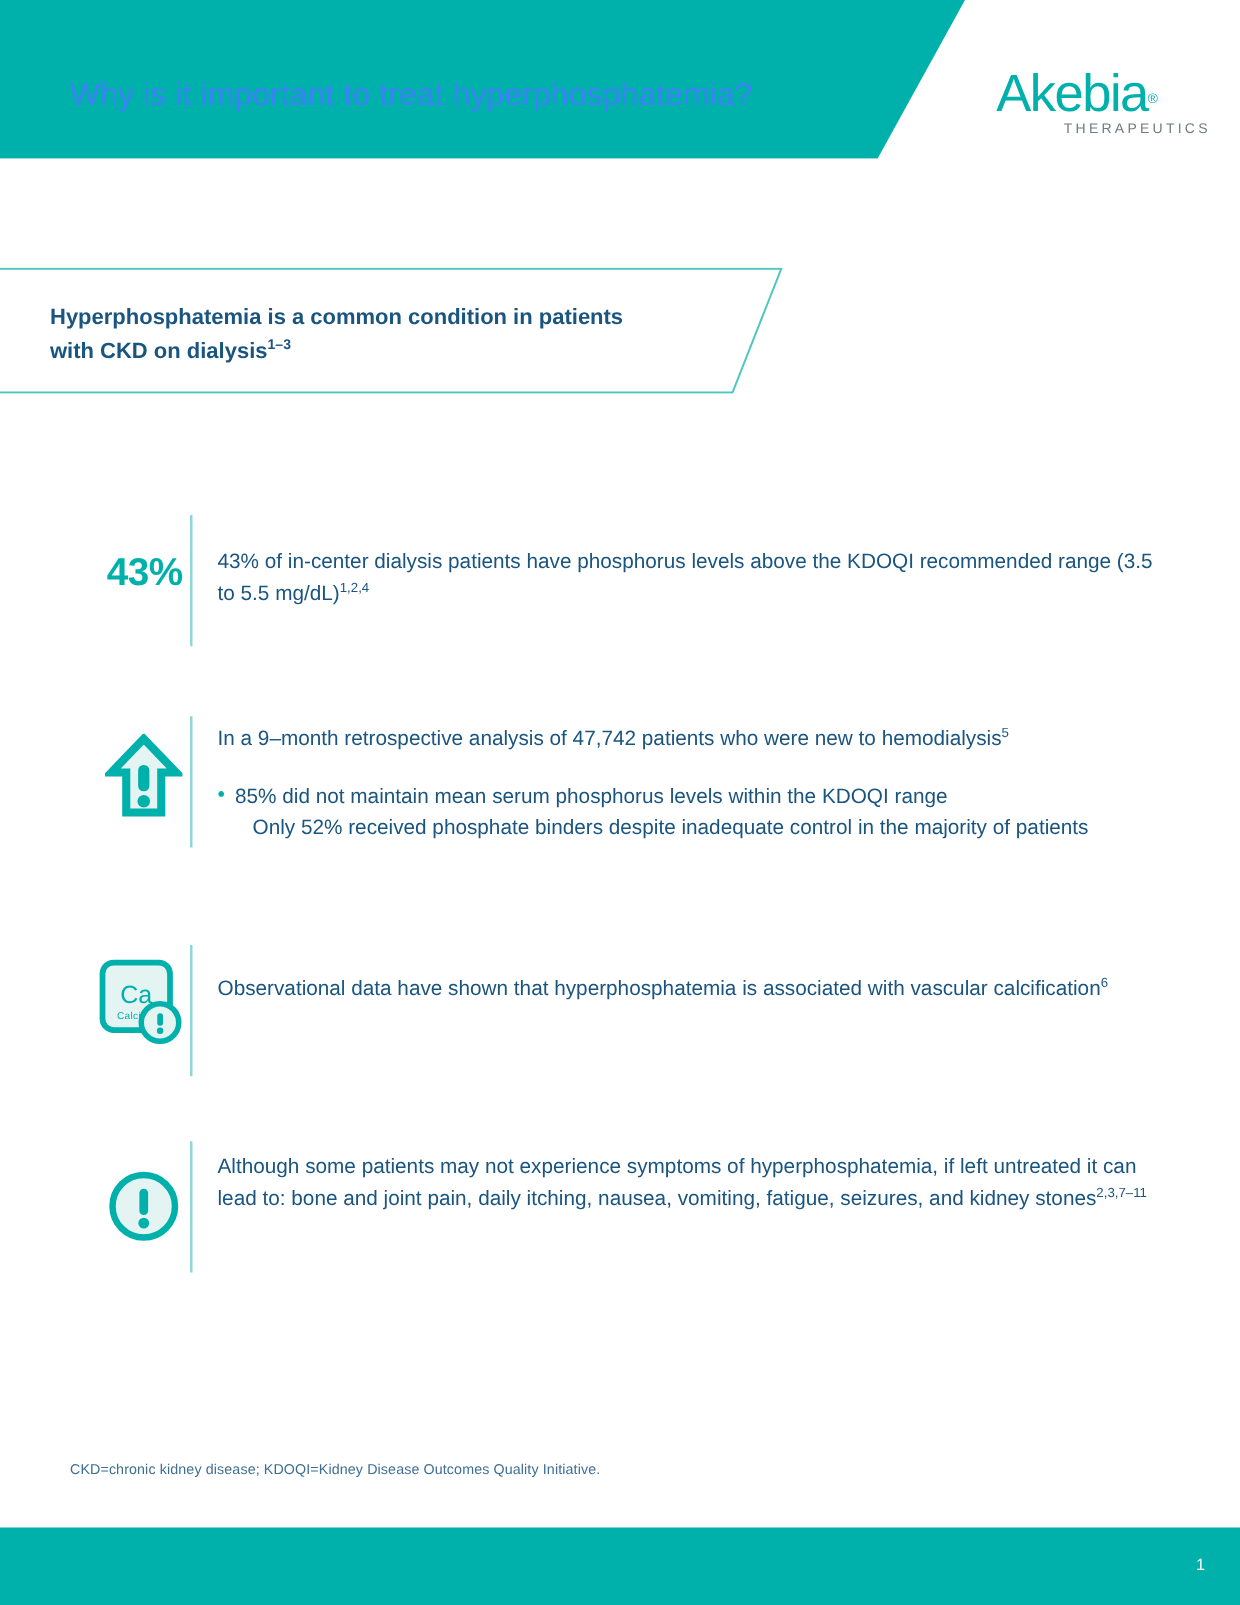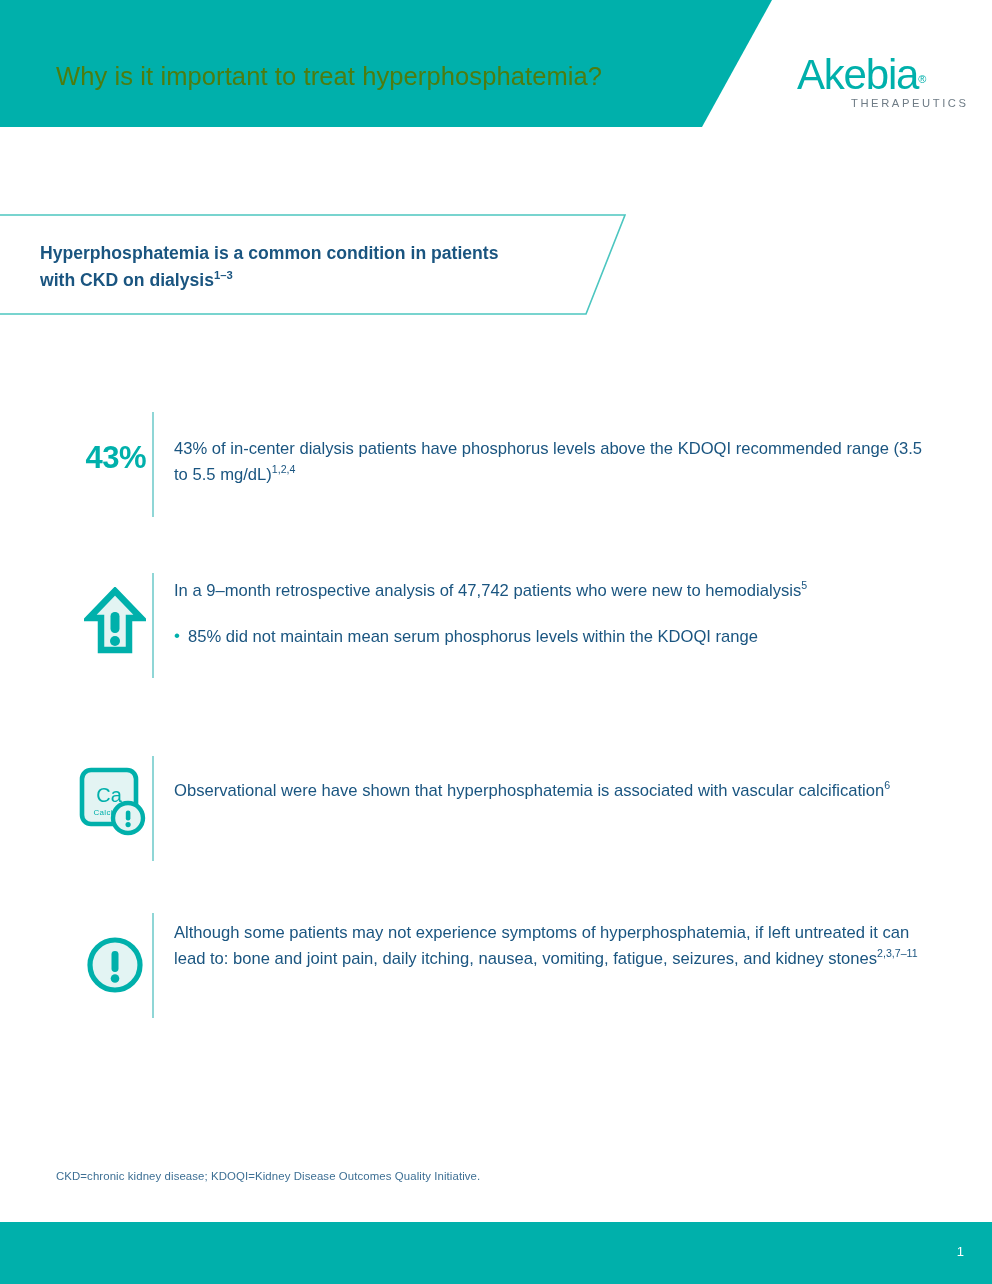--- a/index.html
+++ b/index.html
@@ -29,21 +29,21 @@
     left: 0; top: 0;
     width: 772px;
     height: 127px;
     background: #00b0ab;
     clip-path: polygon(0 0, 772px 0, 702px 127px, 0 127px);
   }
   .header-title {
     position: absolute;
     left: 56px;
     top: 62px;
-    color: #4d7c0f;
+    color: #3b82f6;
     font-size: 25.5px;
     font-weight: 400;
     letter-spacing: 0.1px;
     white-space: nowrap;
   }
   .logo {
     position: absolute;
     left: 797px;
     top: 54px;
     width: 148px;
@@ -230,37 +230,38 @@
       <circle cx="31" cy="54" r="5" fill="#00b0ab"></circle>
     </svg>
   </div>
   <div class="row-body">
     <div>
       <span>In a 9–month retrospective analysis of 47,742 patients who were new to hemodialysis</span><span class="sup">5</span>
     </div>
     <div class="bullet-line">
       <b>85% did not maintain</b><span> mean serum phosphorus levels within the KDOQI range</span>
     </div>
+    <div class="sub-line" style="padding-left:28px;">Only 52% received phosphate binders despite inadequate control in the majority of patients</div>
   </div>
 </div>
 
 <div class="row" style="top:778px; height:80px;">
   <div class="row-rule" style="top:-22px; height:105px;"></div>
   <div class="row-icon" style="top:-12px;">
     <svg width="70" height="72" viewBox="0 0 70 72">
       <rect x="6" y="4" width="54" height="54" rx="9" ry="9" fill="#e3f4f3" stroke="#00b0ab" stroke-width="4.6"></rect>
       <text x="33" y="36" text-anchor="middle" fill="#00b0ab" font-family="Liberation Sans, sans-serif" font-size="20" font-weight="400">Ca</text>
       <text x="33" y="49" text-anchor="middle" fill="#00b0ab" font-family="Liberation Sans, sans-serif" font-size="8" font-weight="400" letter-spacing="0.3">Calcium</text>
       <circle cx="52" cy="52" r="15" fill="#e3f4f3" stroke="#00b0ab" stroke-width="4.4"></circle>
       <rect x="49.8" y="44.5" width="4.6" height="10" rx="2.2" fill="#00b0ab"></rect>
       <circle cx="52.1" cy="58.6" r="2.6" fill="#00b0ab"></circle>
     </svg>
   </div>
   <div class="row-body">
-    <span>Observational were have shown that </span><b>hyperphosphatemia is associated with vascular calcification</b><span class="sup">6</span>
+    <span>Observational data have shown that </span><b>hyperphosphatemia is associated with vascular calcification</b><span class="sup">6</span>
   </div>
 </div>
 
 <div class="row" style="top:920px; height:100px;">
   <div class="row-rule" style="top:-7px; height:105px;"></div>
   <div class="row-icon" style="top:14px;">
     <svg width="62" height="62" viewBox="0 0 62 62">
       <circle cx="31" cy="31" r="25" fill="#e3f4f3" stroke="#00b0ab" stroke-width="5.2"></circle>
       <rect x="27.5" y="17" width="7" height="21" rx="3.4" fill="#00b0ab"></rect>
       <circle cx="31" cy="44.5" r="4.3" fill="#00b0ab"></circle>

